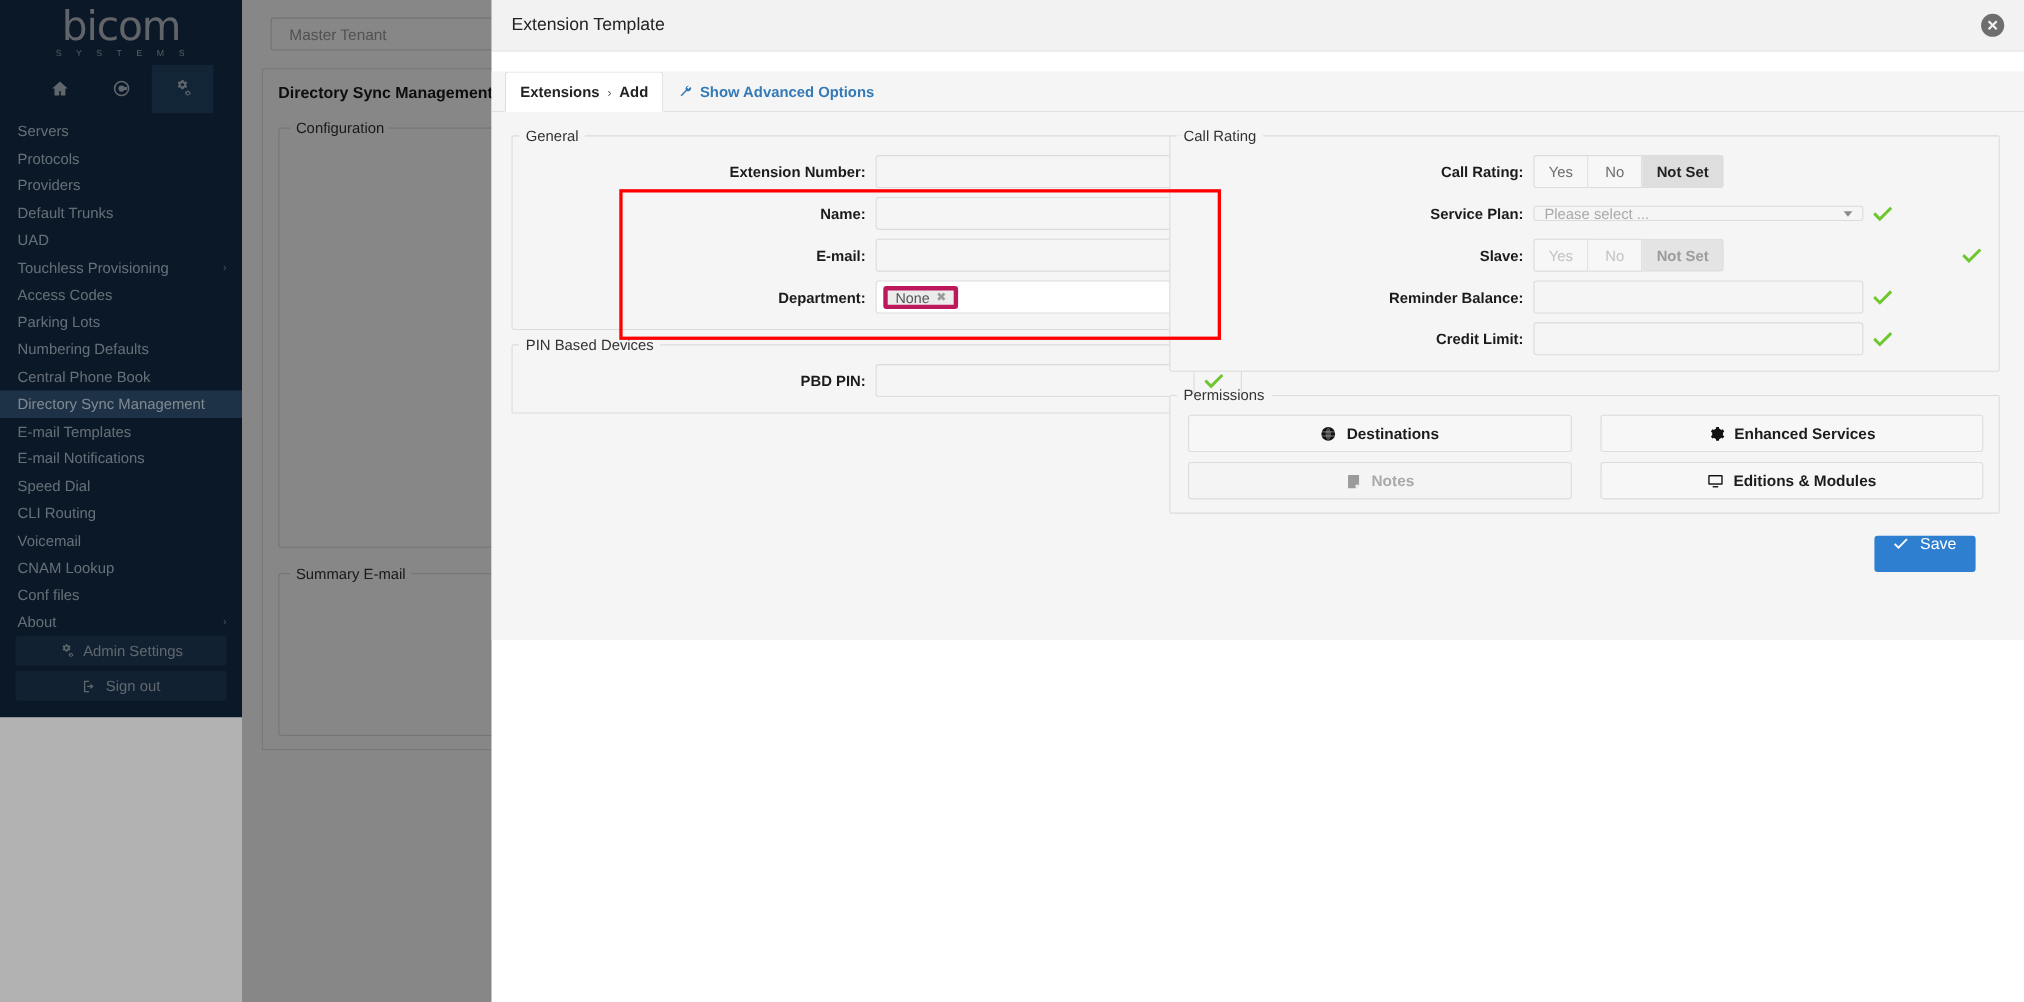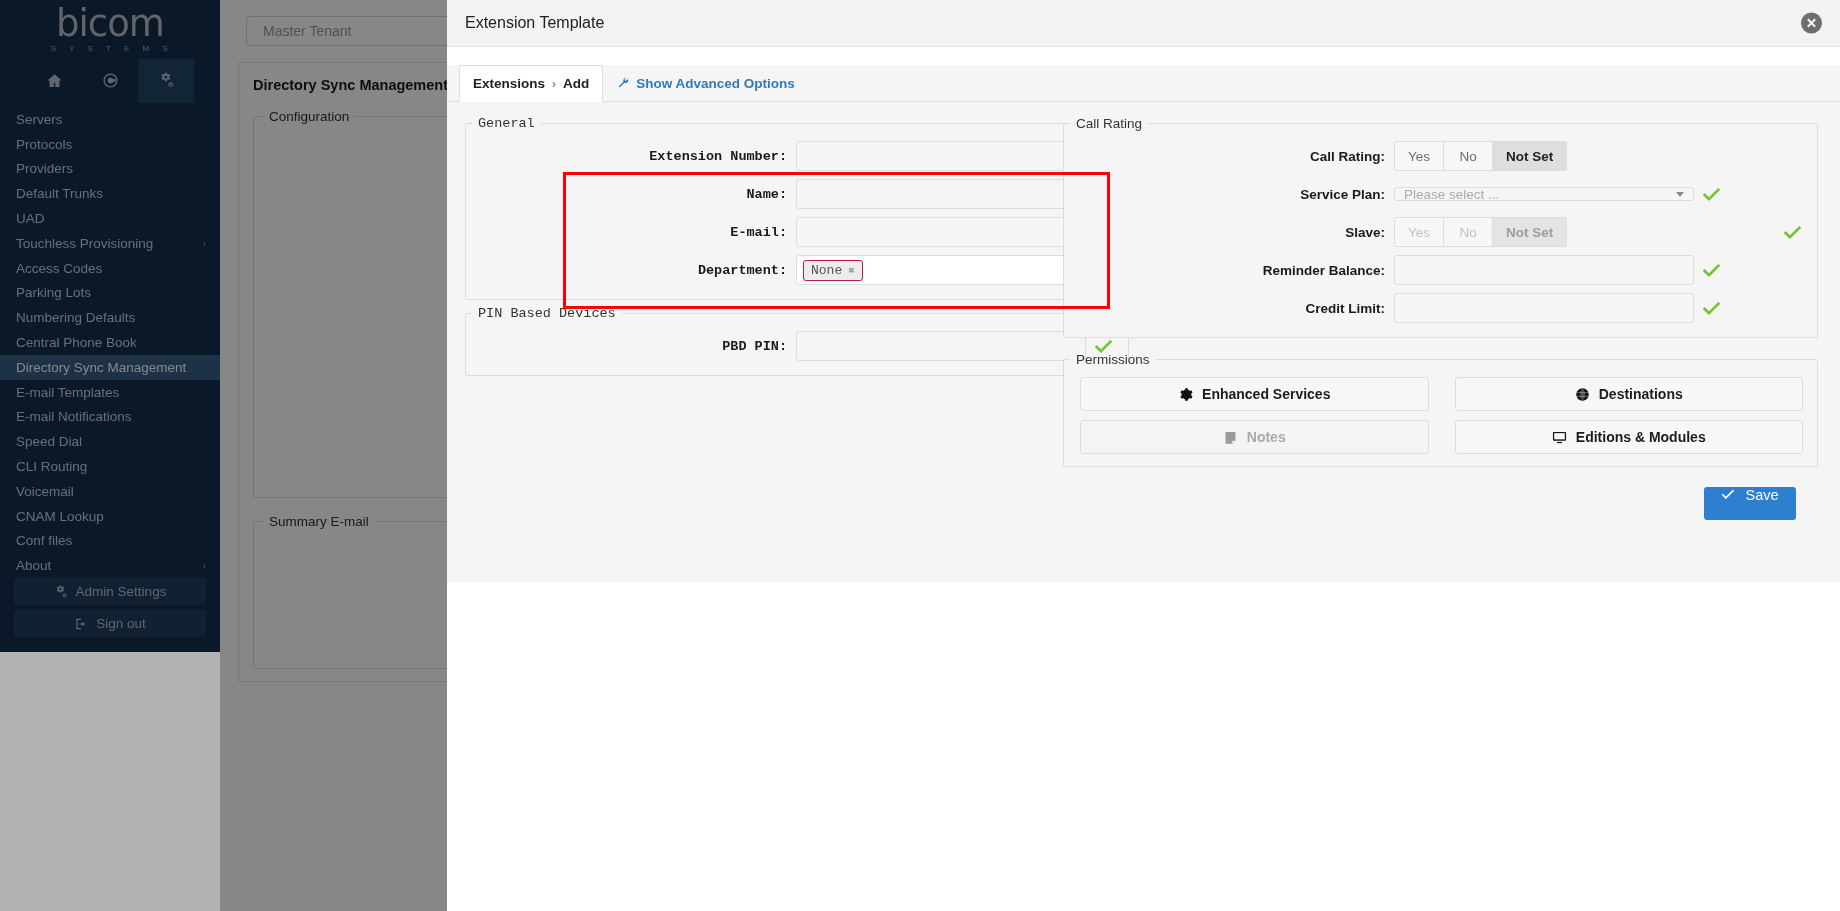--- a/index.html
+++ b/index.html
@@ -126,21 +126,21 @@
     color:#337ab7; font-size:13.5px; font-weight:bold;
   }
   .adv-link svg { width:13px; height:13px; fill:#337ab7; }
 
   #form-area {
     background:#f5f5f5;
     padding:14px 22px 0 18px;
     display:flex; gap:18px;
     height:480px;
   }
-  .col-left { width:580px; flex:0 0 580px;font-family:Liberation Mono, monospace; }
+  .col-left { width:580px; flex:0 0 580px; }
   .col-right { flex:1 1 auto; }
 
   fieldset.fs {
     border:1px solid #dcdcdc; border-radius:2px;
     margin:0 0 6px 0; padding:6px 0 10px 0;
     background:#f5f5f5;
   }
   fieldset.fs > legend { font-size:13.5px; color:#333; padding:0 6px; margin-left:6px; }
 
   .row { display:flex; align-items:center; height:38px; padding-right:8px; }
@@ -166,21 +166,21 @@
     display:flex; align-items:center; padding:0 9px; font-size:13.5px; color:#aaa;
     justify-content:space-between;
   }
   .caret { width:0;height:0;border-left:4px solid transparent;border-right:4px solid transparent;border-top:5px solid #8b8b8b; }
 
   .tagbox {
     height:30px; border:1px solid #dcdcdc; border-radius:3px; background:#fff;
     display:flex; align-items:center; padding:0 6px; gap:6px; justify-content:space-between;
   }
   .tag {
-    background:#ececec; border:1px solid #be185d; border-radius:3px;
+    background:#ececec; border:4px solid #be185d; border-radius:3px;
     height:21px; display:inline-flex; align-items:center; gap:6px;
     padding:0 7px; font-size:13px; color:#555;
   }
   .tag-x { color:#9a9a9a; font-size:11px; }
 
   .btngroup { display:flex; }
   .tbtn {
     height:30px; min-width:49px; padding:0 13px;
     border:1px solid #dcdcdc; background:#f7f7f7;
     display:flex; align-items:center; justify-content:center;
@@ -570,32 +570,32 @@
             </div>
           </div>
         </fieldset>
 
         <fieldset class="fs" style="margin-top:14px;">
           <legend>Permissions</legend>
           <div class="perm-grid">
 
             <div class="perm-btn">
               <svg viewBox="0 0 24 24">
-                  <path fill="#111" d="M12 8.5a3.5 3.5 0 1 0 0 7 3.5 3.5 0 0 0 0-7zm9.4 3.5c0-.6-.1-1.2-.2-1.8l2-1.5-2-3.4-2.3 1a7.6 7.6 0 0 0-3-1.8L15.5 2h-4l-.4 2.5a7.6 7.6 0 0 0-3 1.8l-2.3-1-2 3.4 2 1.5a8 8 0 0 0 0 3.6l-2 1.5 2 3.4 2.3-1a7.6 7.6 0 0 0 3 1.8l.4 2.5h4l.4-2.5a7.6 7.6 0 0 0 3-1.8l2.3 1 2-3.4-2-1.5c.1-.6.2-1.2.2-1.8z"></path>
-                </svg>
-              <span>Enhanced Services</span>
-            </div>
-
-            <div class="perm-btn">
-              <svg viewBox="0 0 24 24">
                   <circle cx="12" cy="12" r="10" fill="#111"></circle>
                   <path d="M12 2a14 14 0 0 0 0 20 14 14 0 0 0 0-20z" fill="#fff" opacity=".25"></path>
                   <path d="M2.5 9h19M2.5 15h19" stroke="#fff" stroke-width="1.2" opacity=".5"></path>
                 </svg>
               <span>Destinations</span>
+            </div>
+
+            <div class="perm-btn">
+              <svg viewBox="0 0 24 24">
+                  <path fill="#111" d="M12 8.5a3.5 3.5 0 1 0 0 7 3.5 3.5 0 0 0 0-7zm9.4 3.5c0-.6-.1-1.2-.2-1.8l2-1.5-2-3.4-2.3 1a7.6 7.6 0 0 0-3-1.8L15.5 2h-4l-.4 2.5a7.6 7.6 0 0 0-3 1.8l-2.3-1-2 3.4 2 1.5a8 8 0 0 0 0 3.6l-2 1.5 2 3.4 2.3-1a7.6 7.6 0 0 0 3 1.8l.4 2.5h4l.4-2.5a7.6 7.6 0 0 0 3-1.8l2.3 1 2-3.4-2-1.5c.1-.6.2-1.2.2-1.8z"></path>
+                </svg>
+              <span>Enhanced Services</span>
             </div>
 
             <div class="perm-btn disabled">
               <svg viewBox="0 0 24 24">
                   <path fill="#9b9b9b" d="M4 3h16v14l-5 5H4z"></path>
                   <path fill="#f4f4f4" d="M15 22v-5h5z"></path>
                 </svg>
               <span>Notes</span>
             </div>
 

